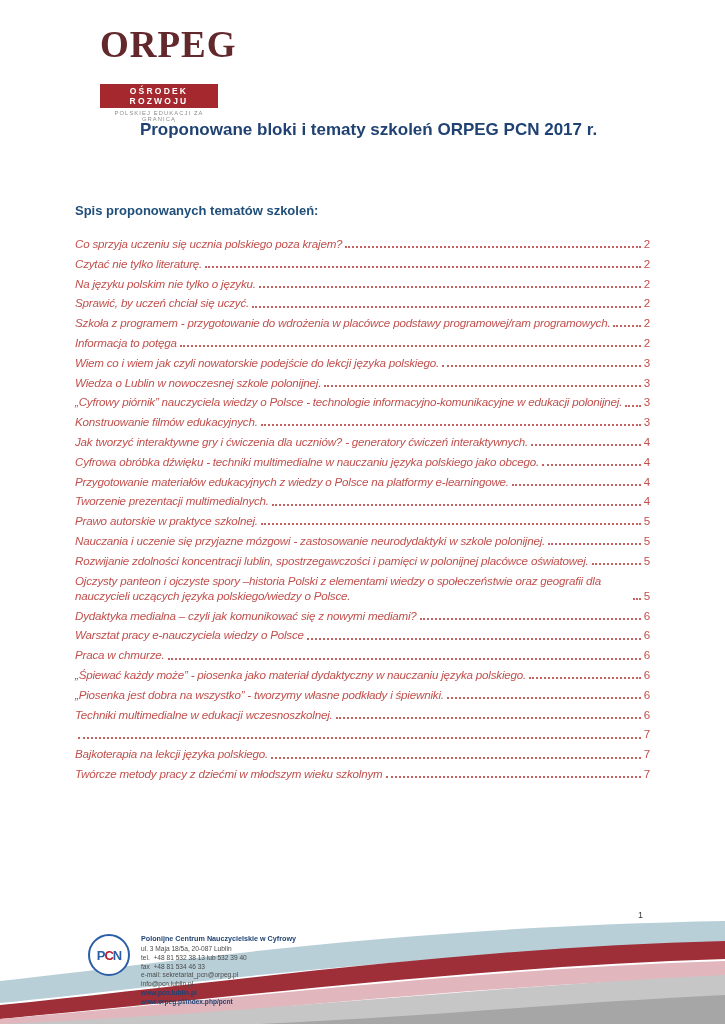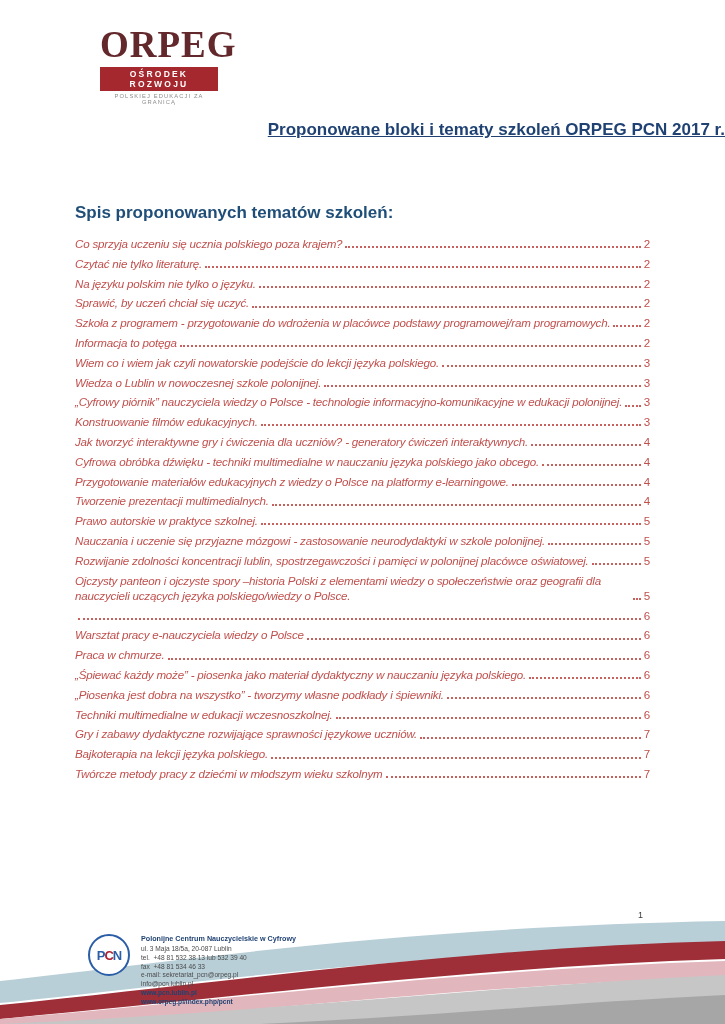--- a/index.html
+++ b/index.html
@@ -15,56 +15,55 @@
   .logo-block { position:absolute; top:26px; left:100px; width:118px; text-align:center; }
   .logo-word {
     font-family:"Liberation Serif", serif;
     font-weight:bold;
     font-size:37px;
     letter-spacing:1px;
     color:#63282b;
     line-height:1;
   }
   .logo-bar {
-    margin-top:4px;
+    margin-top:21px;
     background:#a5282e;
     color:#ffffff;
     font-size:8.5px;
     font-weight:bold;
     letter-spacing:2.2px;
     padding:2px 0 1.5px;
     text-align:center;
   }
   .logo-sub {
     margin-top:2px;
     color:#8c8c8c;
     font-size:5.8px;
     letter-spacing:1.1px;
   }
 
   
   .doc-title {
     position:absolute; top:120px; left:12px; right:0;
-    text-align:right;
+    text-align:center;
     color:#1f4273;
     font-size:17px;
     font-weight:bold;
-    text-decoration:underline;
   }
   .doc-subtitle {
     position:absolute; top:168px; left:40px; right:40px;
     text-align:center;
     color:#c00000;
     font-size:12.3px;
     font-style:italic;
   }
   .toc-heading {
     position:absolute; top:203px; left:75px;
     color:#1f4e79;
-    font-size:17px;
+    font-size:13px;
     font-weight:bold;
   }
 
   
   .toc {
     position:absolute; top:236px; left:75px; width:575px;
   }
   .toc-entry {
     display:flex;
     align-items:flex-end;
@@ -230,20 +229,21 @@
         <span class="toc-page">5</span>
       </div>
 
       <div class="toc-entry">
         <span class="toc-label">Ojczysty panteon i ojczyste spory –historia Polski z elementami wiedzy o społeczeństwie oraz geografii dla nauczycieli uczących języka polskiego/wiedzy o Polsce.</span>
         <span class="toc-dots"></span>
         <span class="toc-page">5</span>
       </div>
 
       <div class="toc-entry">
+        <span class="toc-label">Dydaktyka medialna – czyli jak komunikować się z nowymi mediami?</span>
         <span class="toc-dots"></span>
         <span class="toc-page">6</span>
       </div>
 
       <div class="toc-entry">
         <span class="toc-label">Warsztat pracy e-nauczyciela wiedzy o Polsce</span>
         <span class="toc-dots"></span>
         <span class="toc-page">6</span>
       </div>
 
@@ -265,21 +265,20 @@
         <span class="toc-page">6</span>
       </div>
 
       <div class="toc-entry">
         <span class="toc-label">Techniki multimedialne w edukacji wczesnoszkolnej.</span>
         <span class="toc-dots"></span>
         <span class="toc-page">6</span>
       </div>
 
       <div class="toc-entry">
-        <span class="toc-label">Gry i zabawy dydaktyczne rozwijające sprawności językowe uczniów.</span>
         <span class="toc-dots"></span>
         <span class="toc-page">7</span>
       </div>
 
       <div class="toc-entry">
         <span class="toc-label">Bajkoterapia na lekcji języka polskiego.</span>
         <span class="toc-dots"></span>
         <span class="toc-page">7</span>
       </div>
 

